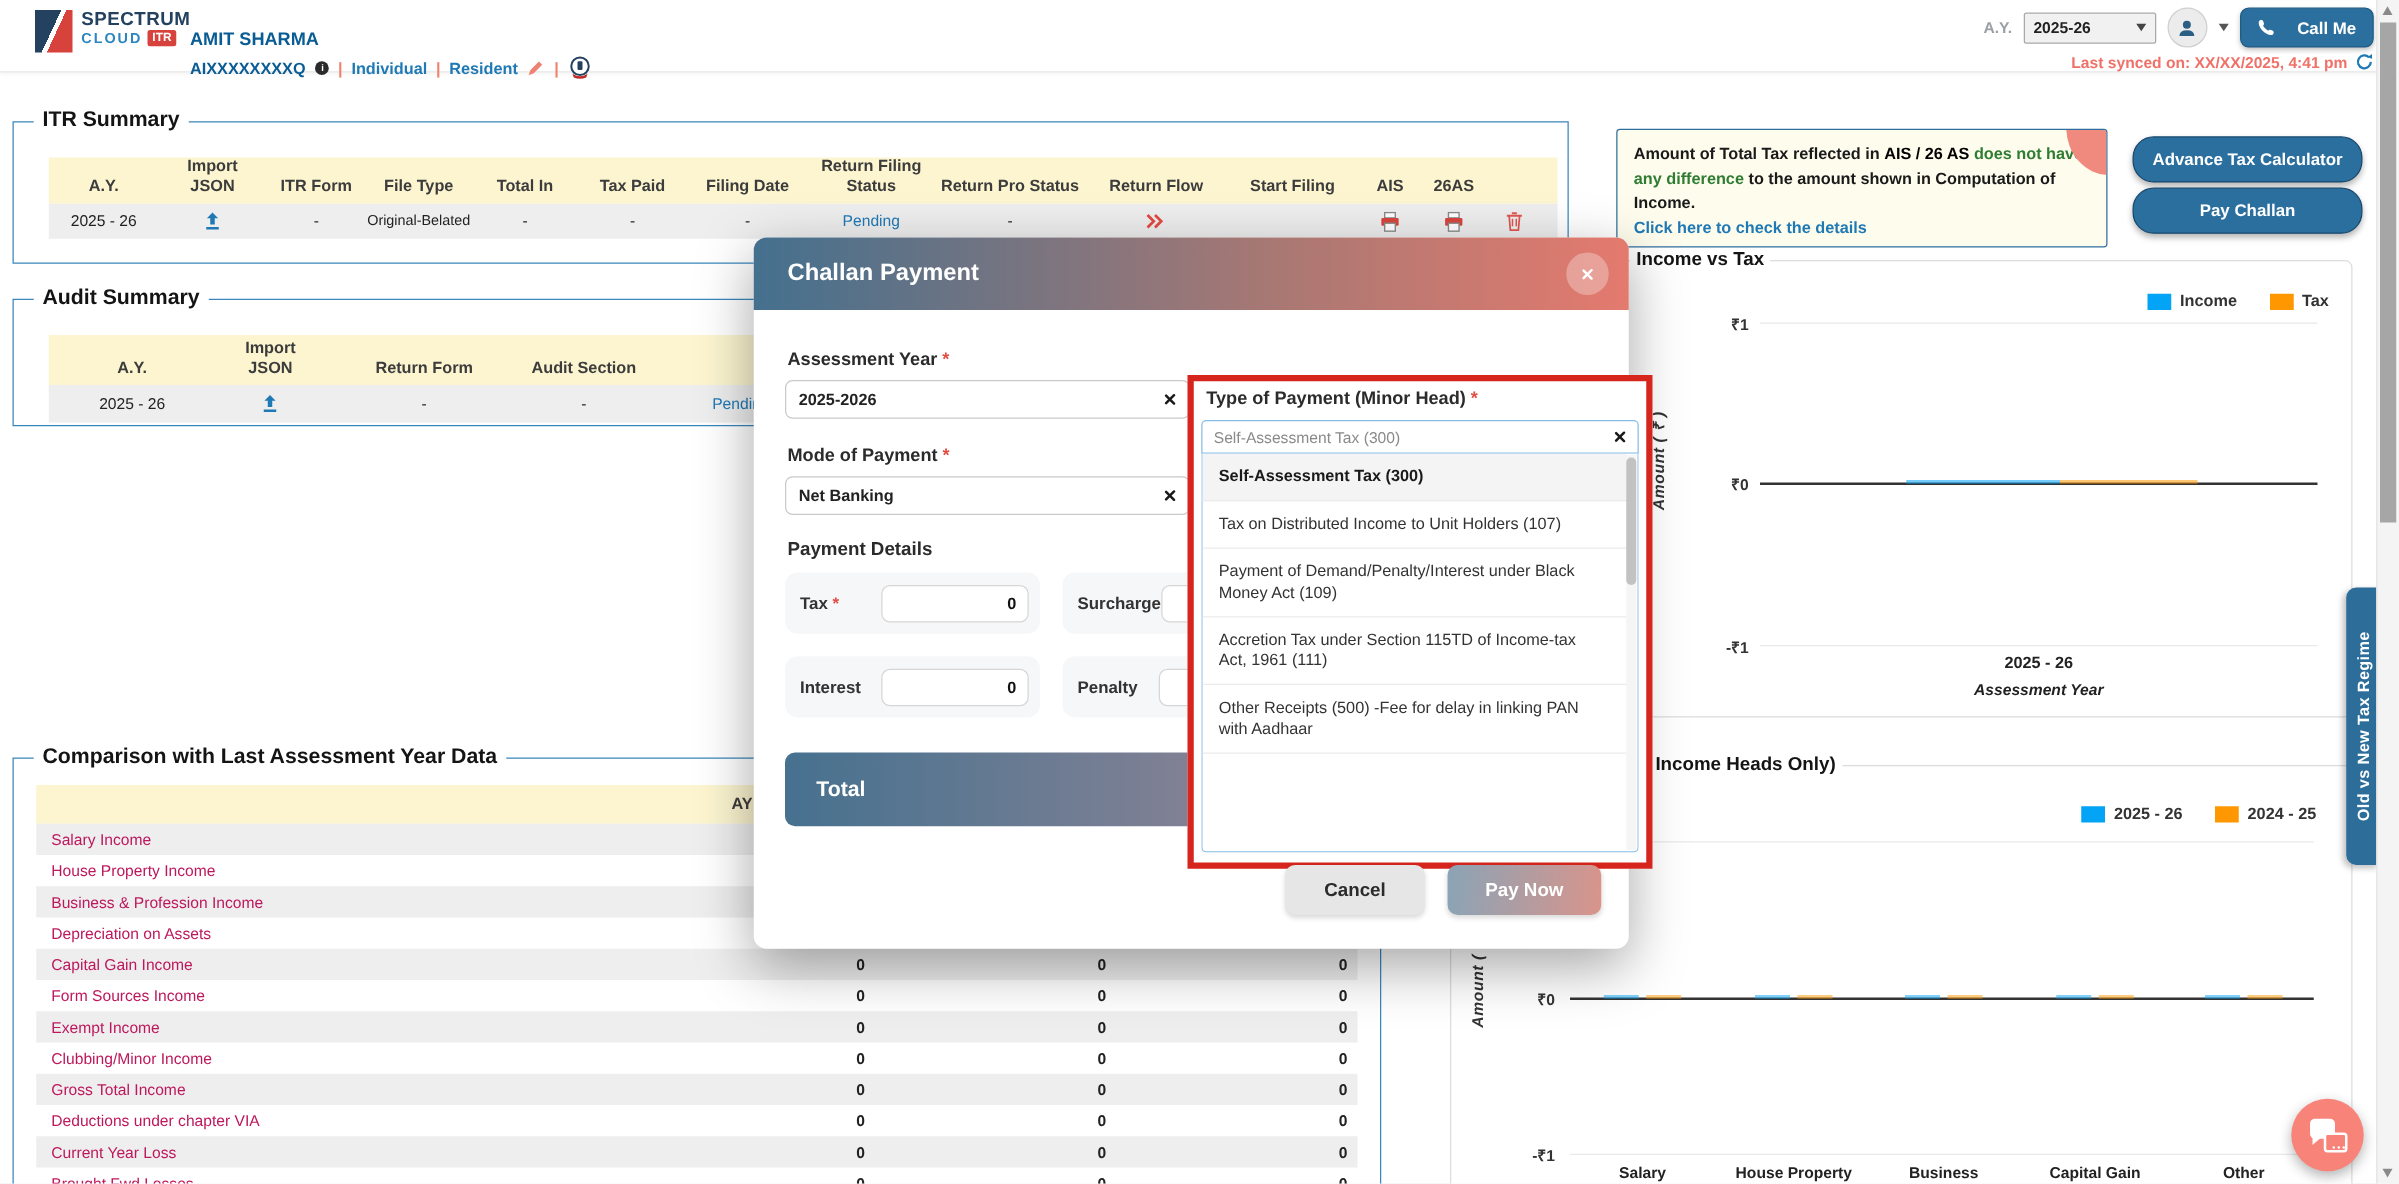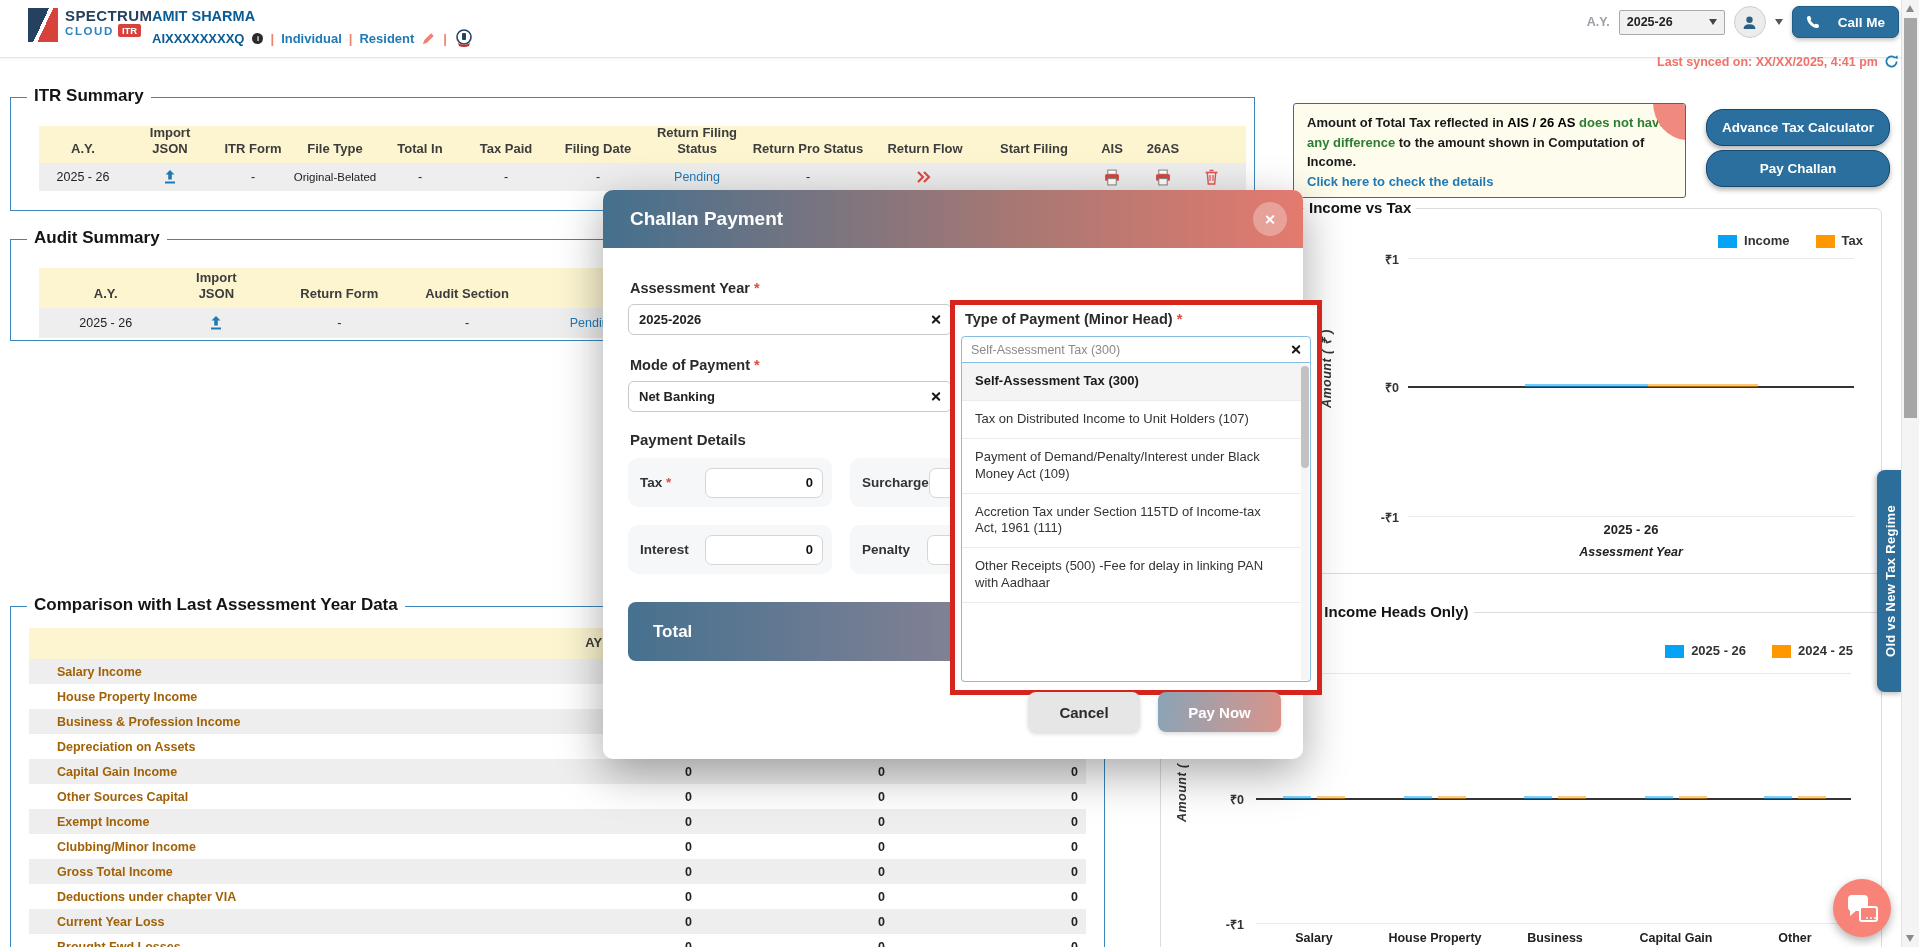--- a/index.html
+++ b/index.html
@@ -7,39 +7,39 @@
           font-family:"Liberation Sans",sans-serif;color:#222}
   
   .topbar{position:absolute;left:0;top:0;width:1919px;height:57px;background:#fff;
           border-bottom:1px solid #e6e6e6;box-shadow:0 1px 3px rgba(0,0,0,.05);z-index:20}
   .logo{position:absolute;left:28px;top:8px;display:flex;gap:7px;align-items:flex-start}
   .logo-mark{width:30px;height:34px;background:linear-gradient(115deg,#24425f 46%,#fff 46%,#fff 55%,#d8423d 55%)}
   .logo-l1{font-size:15px;font-weight:800;color:#24425f;letter-spacing:.4px;line-height:16px}
   .logo-l2{display:flex;align-items:center;gap:4px}
   .logo-cloud{font-size:11.5px;font-weight:800;color:#2a85c0;letter-spacing:1.6px}
   .logo-itr{font-size:9.5px;font-weight:800;color:#fff;background:#d8423d;border-radius:2px;padding:1px 4px}
-  .who{position:absolute;left:152px;top:8px}
+  .who{position:absolute;left:152px;top:24px}
   .who-name{font-size:14.5px;font-weight:800;color:#0a5c94}
   .who-row{display:flex;align-items:center;gap:7px;margin-top:4px;font-size:13px}
   .pan{font-weight:700;color:#0a5c94}
   .info-dot{display:inline-flex;width:11px;height:11px;border-radius:50%;background:#2b2b2b;color:#fff;
             font-size:7.5px;font-weight:700;align-items:center;justify-content:center;vertical-align:super;margin-left:1px}
   .sep{color:#f0836f;font-weight:600}
   .blue-lab{color:#1f79b5;font-weight:600}
   .hdr-right{position:absolute;right:20px;top:6px;text-align:right;z-index:21}
   .hdr-row1{display:flex;align-items:center;gap:9px;justify-content:flex-end}
   .ay-lab{color:#9aa0a6;font-size:12.5px;font-weight:600}
   .ay-select{display:flex;align-items:center;justify-content:space-between;width:90px;height:23px;
              background:#f1f1f1;border:1px solid #a9a9a9;border-radius:2px;padding:0 7px;font-size:12.5px;font-weight:600;color:#222}
   .tri-down{width:0;height:0;border-left:4px solid transparent;border-right:4px solid transparent;border-top:6px solid #444}
   .avatar{width:30px;height:30px;border-radius:50%;background:#ececec;border:1px solid #cfcfcf;
           display:flex;align-items:center;justify-content:center}
   .callme{display:flex;align-items:center;gap:18px;height:30px;padding:0 13px;background:#2a6f9e;border:1px solid #1f5c86;
           border-radius:7px;color:#fff;font-size:13.5px;font-weight:700;box-shadow:0 2px 4px rgba(0,0,0,.25)}
-  .synced{display:flex;align-items:center;gap:6px;justify-content:flex-end;margin-top:16px;
+  .synced{display:flex;align-items:center;gap:6px;justify-content:flex-end;margin-top:4px;
           color:#ef7168;font-size:12.5px;font-weight:600}
   
   .fieldset{position:absolute;border:1.5px solid #3a86bd;background:#fff}
   .flegend{position:absolute;top:-12px;left:16px;background:#fff;padding:0 7px;
            font-size:17px;font-weight:800;color:#141414;white-space:nowrap}
   .thead{position:absolute;display:flex;background:#fcf5d0;align-items:stretch}
   .th{display:flex;align-items:flex-end;justify-content:center;text-align:center;
       font-size:13px;font-weight:600;color:#3c3c3c;padding-bottom:6px;line-height:1.25}
   .trow{position:absolute;display:flex;background:#eeeeef;align-items:center}
   .td{display:flex;align-items:center;justify-content:center;font-size:12.5px;color:#222;text-align:center}
@@ -50,21 +50,21 @@
   .itr-w > :nth-child(13){width:52px}.itr-w > :nth-child(14){width:45px}
   .aud-w > :nth-child(1){width:140px}.aud-w > :nth-child(2){width:92px}
   .aud-w > :nth-child(3){width:166px}.aud-w > :nth-child(4){width:102px}
   .aud-w > :nth-child(5){width:660px;justify-content:flex-start;padding-left:54px}
   .narrow48{max-width:50px;display:inline-block}
   .narrow84{max-width:86px;display:inline-block}
   .pending{color:#1f79b5;font-weight:400}
   
   .crow{position:absolute;left:18px;width:1057px;height:25px;display:flex;align-items:center;font-size:12.5px}
   .crow.g{background:#eeeeef}
-  .clabel{flex:0 0 480px;padding-left:28px;font-weight:700;color:#a16207;box-sizing:border-box}
+  .clabel{flex:0 0 480px;padding-left:12px;font-weight:400;color:#be185d;box-sizing:border-box}
   .cv{width:183px;text-align:right;font-weight:600;color:#222}
   .cv2{width:193px;text-align:right;font-weight:600;color:#222}
   
   .notice{position:absolute;left:1293px;top:103px;width:393px;height:95px;background:#fdfced;
           border:1.5px solid #2f6f9e;border-radius:3px;box-sizing:border-box;padding:9px 13px;font-size:13px;line-height:1.5;overflow:hidden}
   .notice::after{content:"";position:absolute;right:-2px;top:-2px;width:34px;height:38px;
                  background:#f08a7e;border-bottom-left-radius:100%}
   .nt1{font-weight:700;color:#1a1a1a}.nt2{font-weight:800;color:#000}
   .nt3{font-weight:700;color:#2e7d32}.ntlink{color:#1f79b5;font-weight:600}
   .pill-btn{position:absolute;left:1706px;width:182px;height:35px;background:#2a6f9e;border:1px solid #17486e;
@@ -362,21 +362,21 @@
         <span class="cv2">0</span>
         <span class="cv2">0</span>
       </div>
     <div class="crow g" style="top:152px">
         <span class="clabel">Capital Gain Income</span>
         <span class="cv">0</span>
         <span class="cv2">0</span>
         <span class="cv2">0</span>
       </div>
     <div class="crow" style="top:177px">
-        <span class="clabel">Other Sources Capital</span>
+        <span class="clabel">Form Sources Income</span>
         <span class="cv">0</span>
         <span class="cv2">0</span>
         <span class="cv2">0</span>
       </div>
     <div class="crow g" style="top:202px">
         <span class="clabel">Exempt Income</span>
         <span class="cv">0</span>
         <span class="cv2">0</span>
         <span class="cv2">0</span>
       </div>

